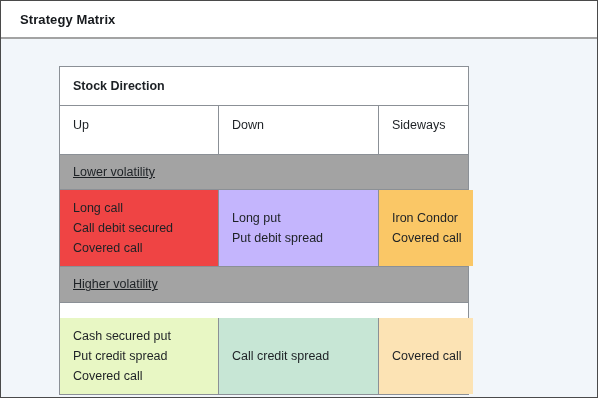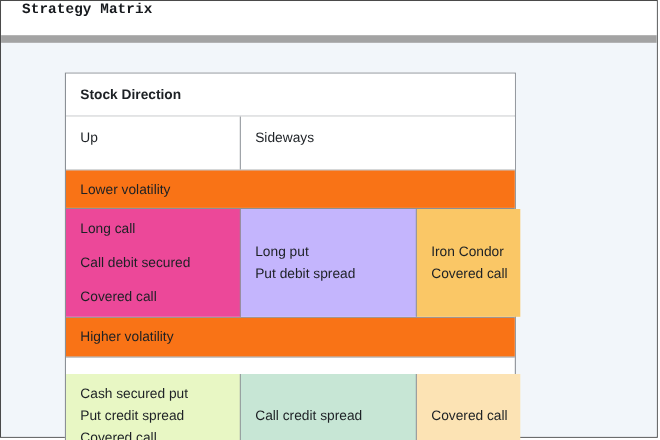--- a/index.html
+++ b/index.html
@@ -20,25 +20,24 @@
     border: 1px solid #4a4a4a;
     box-sizing: border-box;
     background: #f2f6fa;
     display: flex;
     flex-direction: column;
   }
   .titlebar {
     height: 38px;
     min-height: 38px;
     background: #ffffff;
-    border-bottom: 7px solid #a3a3a3;
+    border-bottom: 2px solid #a3a3a3;
     display: flex;
-    align-items: flex-start;
+    align-items: center;
     box-sizing: border-box;
-    font-family: Liberation Mono, monospace;
   }
   .title-text {
     font-size: 13px;
     font-weight: bold;
     color: #16191d;
     padding-left: 19px;
     letter-spacing: 0.1px;
   }
   .body-area {
     flex: 1;
@@ -89,23 +88,24 @@
     background: #ffffff;
   }
   .vdiv { border-right: 1px solid #8b9096; }
   
   .row-band {
     border-bottom: 1px solid #8b9096;
     background: #e2e7ec;
   }
   .cell-band {
     width: 100%;
-    background: #f97316;
+    background: #a3a3a3;
     padding: 8px 12px 8px 13px;
     font-size: 12.5px;
+    text-decoration: underline;
   }
   
   .row-strategy {
     border-bottom: 1px solid #8b9096;
     min-height: 72px;
   }
   .row-strategy:last-child { border-bottom: none; margin-top: 15px; }
   .cell-strategy {
     display: flex;
     flex-direction: column;
@@ -132,29 +132,30 @@
   <div class="body-area" style="background: rgb(242, 246, 250);">
 
     <div class="matrix">
 
       <div class="row row-title">
         <div class="cell cell-merged">Stock Direction</div>
       </div>
 
       <div class="row row-colheads">
         <div class="cell cell-head col-1 vdiv">Up</div>
+        <div class="cell cell-head col-2 vdiv">Down</div>
         <div class="cell cell-head col-3">Sideways</div>
       </div>
 
       <div class="row row-band">
         <div class="cell cell-band">Lower volatility</div>
       </div>
 
       <div class="row row-strategy">
-        <div class="cell cell-strategy col-1 vdiv" style="background-color: #ec4899; gap: 11px;">
+        <div class="cell cell-strategy col-1 vdiv" style="background-color: #ef4444;">
             <span class="line">Long call</span>
             <span class="line">Call debit secured</span>
             <span class="line">Covered call</span>
           </div>
         <div class="cell cell-strategy col-2 vdiv" style="background-color: #c4b5fd;">
             <span class="line">Long put</span>
             <span class="line">Put debit spread</span>
           </div>
         <div class="cell cell-strategy col-3" style="background-color: rgb(250, 199, 102);">
             <span class="line">Iron Condor</span>

